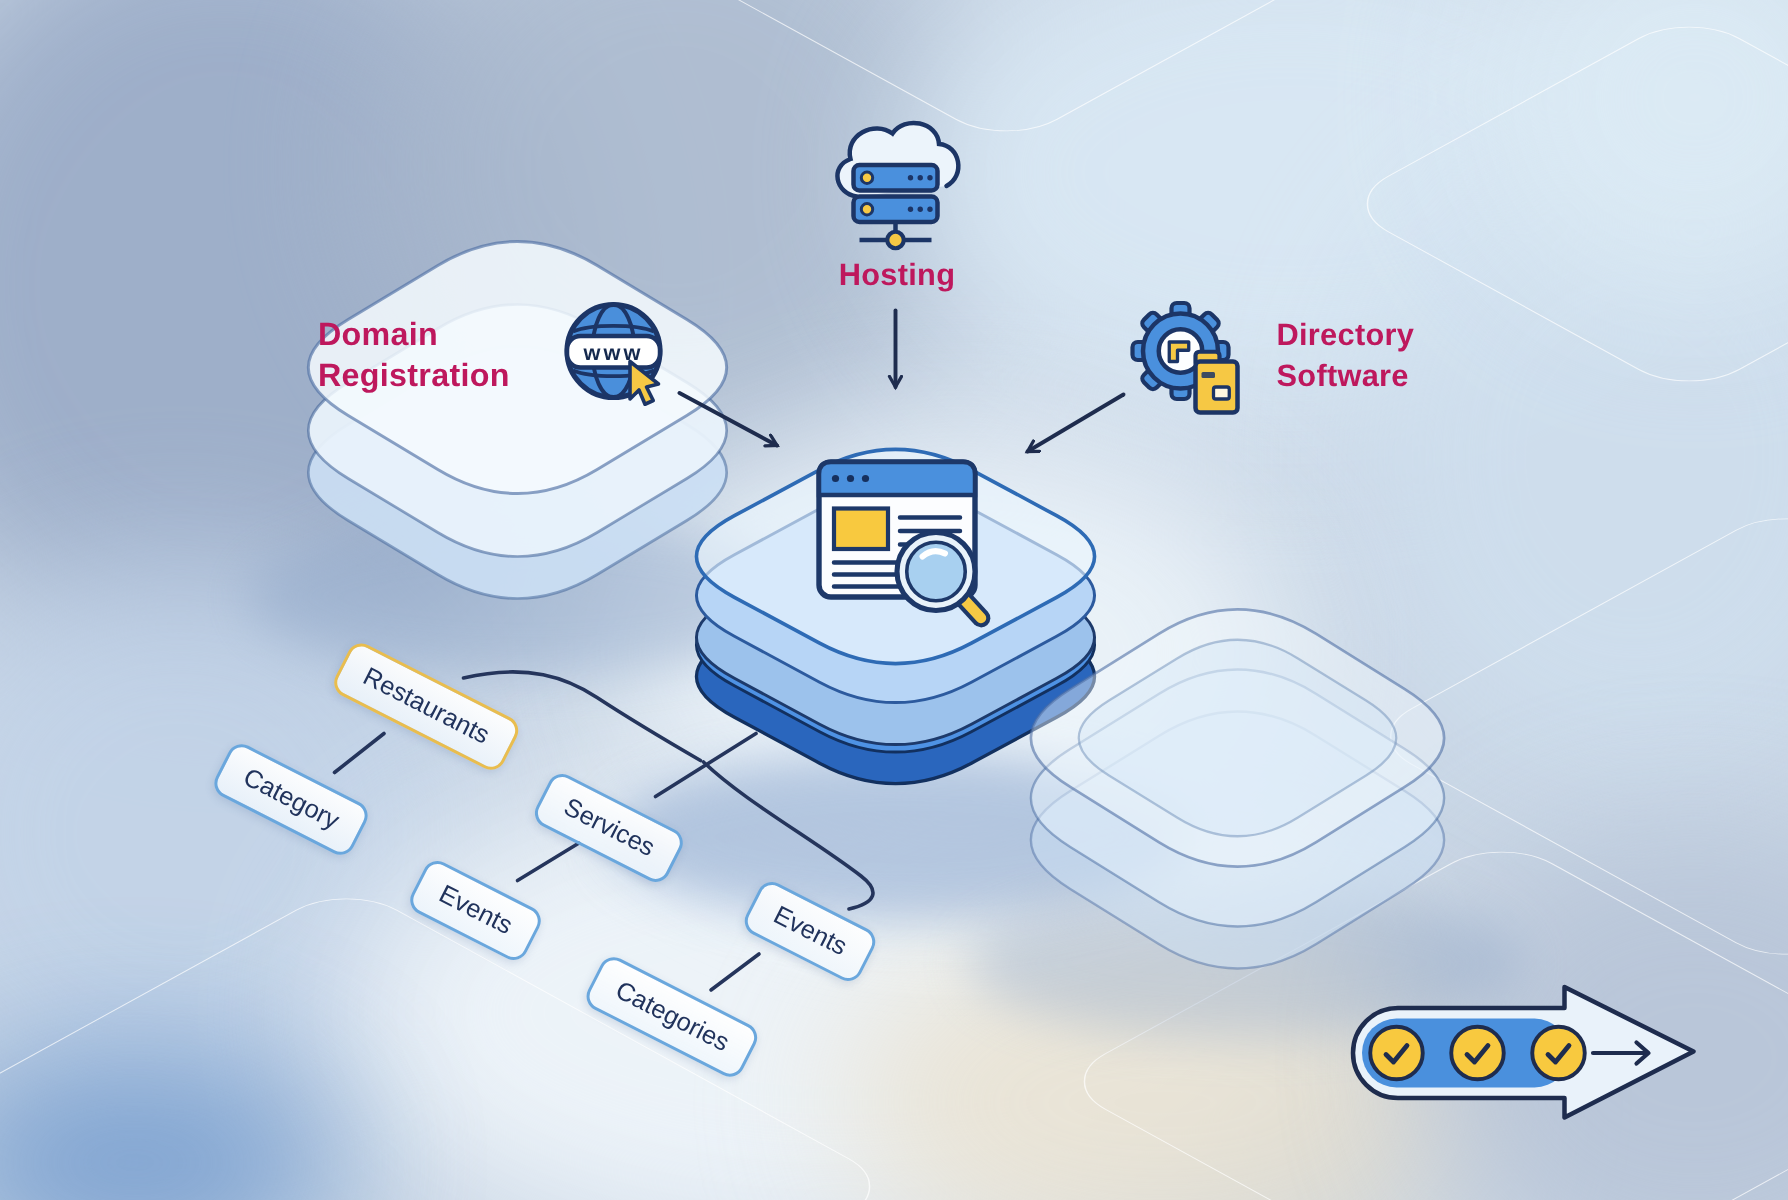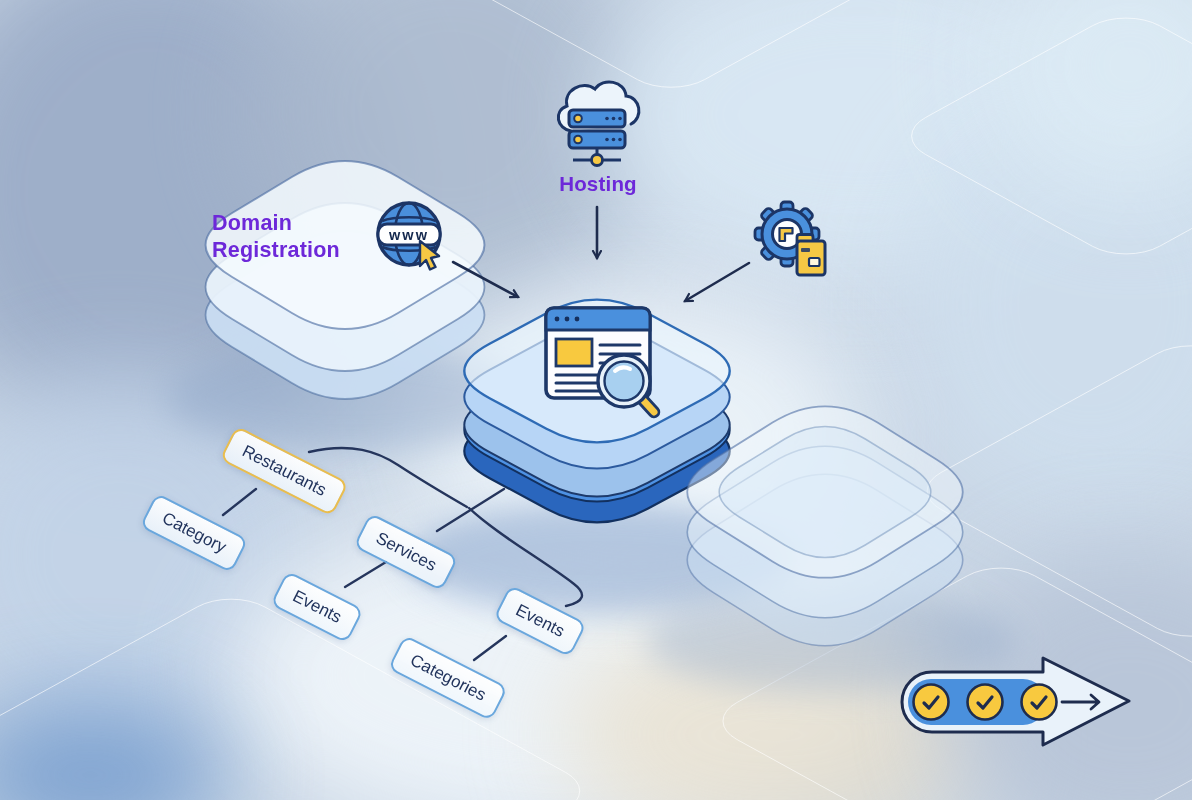--- a/index.html
+++ b/index.html
@@ -19,21 +19,21 @@
   .b11{left:420px;top:290px;width:440px;height:290px;background:#eff6fb;opacity:.85;}
   
   .bgd{position:absolute;border:1.6px solid rgba(255,255,255,.7);border-radius:48px;transform:scale(1,.55) rotate(45deg);}
   .d1{left:960px;top:-30px;width:330px;height:330px;}
   .d2{left:990px;top:290px;width:400px;height:400px;}
   .d3{left:790px;top:510px;width:420px;height:420px;}
   .d4{left:-30px;top:530px;width:520px;height:520px;}
   .d5{left:520px;top:-170px;width:300px;height:300px;}
   svg.scene{position:absolute;left:0;top:0;}
   
-  .nodelabel{position:absolute;color:#6d28d9;font-weight:600;letter-spacing:.2px;}
+  .nodelabel{position:absolute;color:#be185d;font-weight:600;letter-spacing:.2px;}
   .lbl-domain{left:212px;top:210px;width:168px;font-size:21.5px;line-height:1.26;text-align:left;}
   .lbl-hosting{left:543px;top:172px;width:110px;font-size:20.5px;text-align:center;}
   .lbl-directory{left:851px;top:211px;width:140px;font-size:20.5px;line-height:1.3;text-align:left;}
   
   .icon{position:absolute;}
   
   .tag{position:absolute;border:2.2px solid #6aa7dd;border-radius:10px;
        background:linear-gradient(180deg,rgba(255,255,255,.94),rgba(240,247,253,.82));
        color:#21335c;font-size:17px;font-weight:500;padding:7px 15px;white-space:nowrap;
        transform:translate(-50%,-50%) rotate(27deg);box-shadow:0 2px 6px rgba(70,100,150,.18);}
@@ -133,20 +133,21 @@
       <g>
         <circle cx="1039" cy="702" r="17.5" fill="#f8c93f" stroke="#1e2c4e" stroke-width="2.6"></circle>
         <path d="M 1032,703 L 1037,708 L 1046,697" fill="none" stroke="#1e2c4e" stroke-width="3.2" stroke-linecap="round" stroke-linejoin="round"></path>
       </g>
       <path d="M 1062,702 H 1098 M 1091,695 L 1099,702 L 1091,709" fill="none" stroke="#1e2c4e" stroke-width="2.8" stroke-linecap="round" stroke-linejoin="round"></path>
     </g>
   </svg>
 
   <div class="nodelabel lbl-domain">Domain Registration</div>
   <div class="nodelabel lbl-hosting">Hosting</div>
+  <div class="nodelabel lbl-directory">Directory Software</div>
 
   <svg class="icon" style="left:368px;top:196px" width="84" height="84" viewBox="0 0 84 84">
     <circle cx="41" cy="38" r="31" fill="#4a8fdb" stroke="#1c3566" stroke-width="3.4"></circle>
     <ellipse cx="41" cy="38" rx="14" ry="31" fill="none" stroke="#1c3566" stroke-width="2.6"></ellipse>
     <path d="M14,25 C26,20 56,20 68,25 M14,51 C26,56 56,56 68,51" fill="none" stroke="#1c3566" stroke-width="2.6"></path>
     <rect x="10" y="28" width="62" height="21" rx="9" fill="#ffffff" stroke="#1c3566" stroke-width="3"></rect>
     <text x="41" y="44" text-anchor="middle" font-size="14.5" font-weight="bold" letter-spacing="2" fill="#15294e">www</text>
     <path d="M52,45 L52,70 L58,64 L62,73.5 L67.5,71 L63,62 L71,60 Z" fill="#f6c844" stroke="#1c3566" stroke-width="2.4" stroke-linejoin="round"></path>
   </svg>
 

